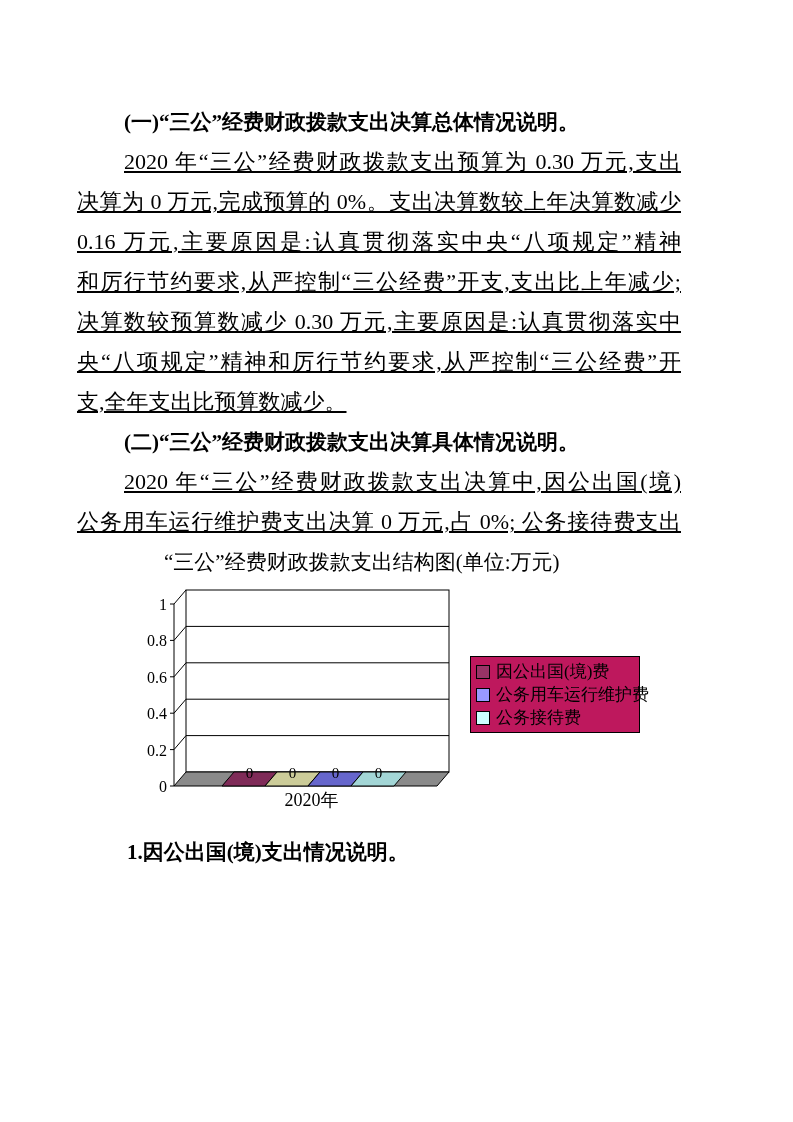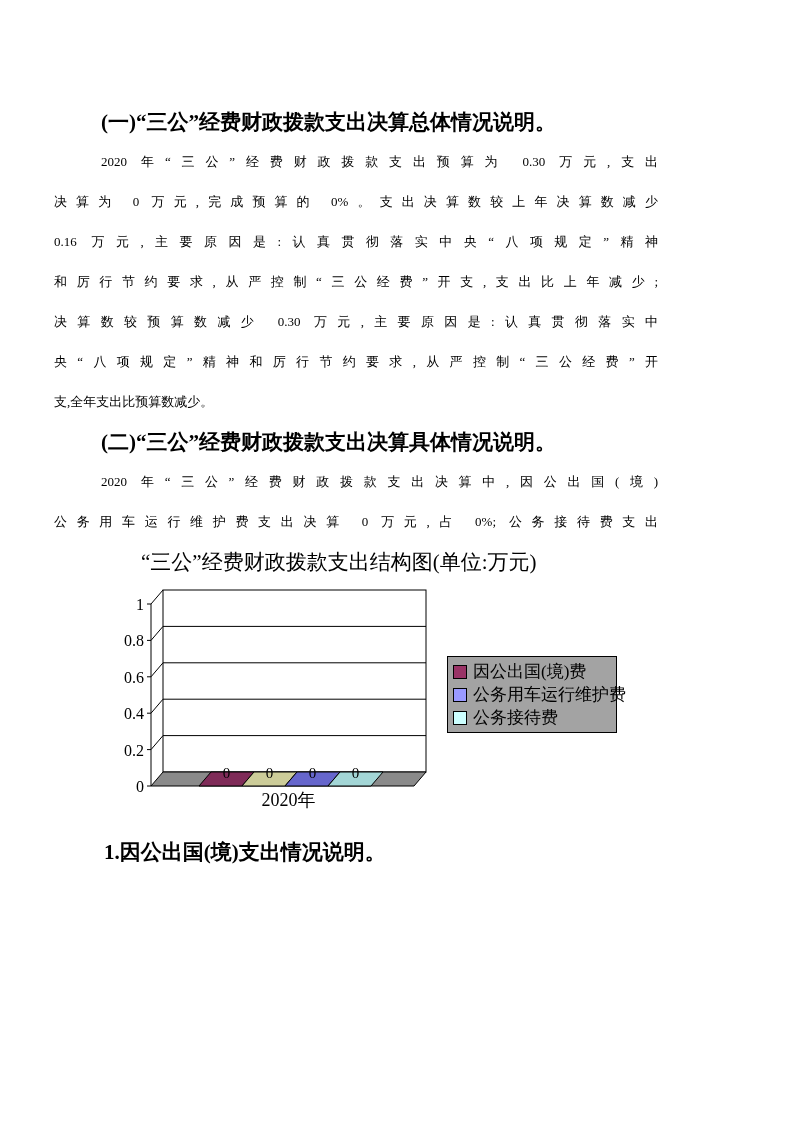--- a/index.html
+++ b/index.html
@@ -11,43 +11,44 @@
     width: 793px;
     height: 1122px;
     position: relative;
     font-family: "Liberation Serif", serif;
     color: #000000;
   }
   .page {
     position: relative;
     width: 793px;
     height: 1122px;
-    padding: 102px 96px 0 54px;
+    padding: 102px 96px 0 77px;
     box-sizing: border-box;
     background: #ffffff;
   }
   .heading {
     font-size: 21px;
     font-weight: bold;
     line-height: 40px;
     height: 40px;
     margin: 0 0 0 47px;
     white-space: nowrap;
   }
   .heading.sub {
     margin-left: 50px;
     margin-top: 18px;
   }
   .para { margin: 0; }
   .line {
-    font-size: 13px;
+    font-size: 22px;
     line-height: 40px;
     height: 40px;
     width: 604px;
     white-space: nowrap;
+    text-decoration: underline;
   }
   .line.fill {
     text-align: justify;
     text-align-last: justify;
     white-space: normal;
   }
   .line.indent { text-indent: 47px; }
   .chart-caption {
     font-size: 21px;
     line-height: 40px;
@@ -68,21 +69,21 @@
   svg text {
     font-family: "Liberation Serif", serif;
     fill: #000000;
   }
   .legend {
     position: absolute;
     left: 393px;
     top: 74px;
     width: 170px;
     border: 1px solid #000000;
-    background: #a3a3a3;
+    background: #be185d;
     padding: 3px 5px;
     box-sizing: border-box;
   }
   .legend-item {
     display: flex;
     align-items: center;
     height: 23px;
     font-size: 17px;
     white-space: nowrap;
   }

